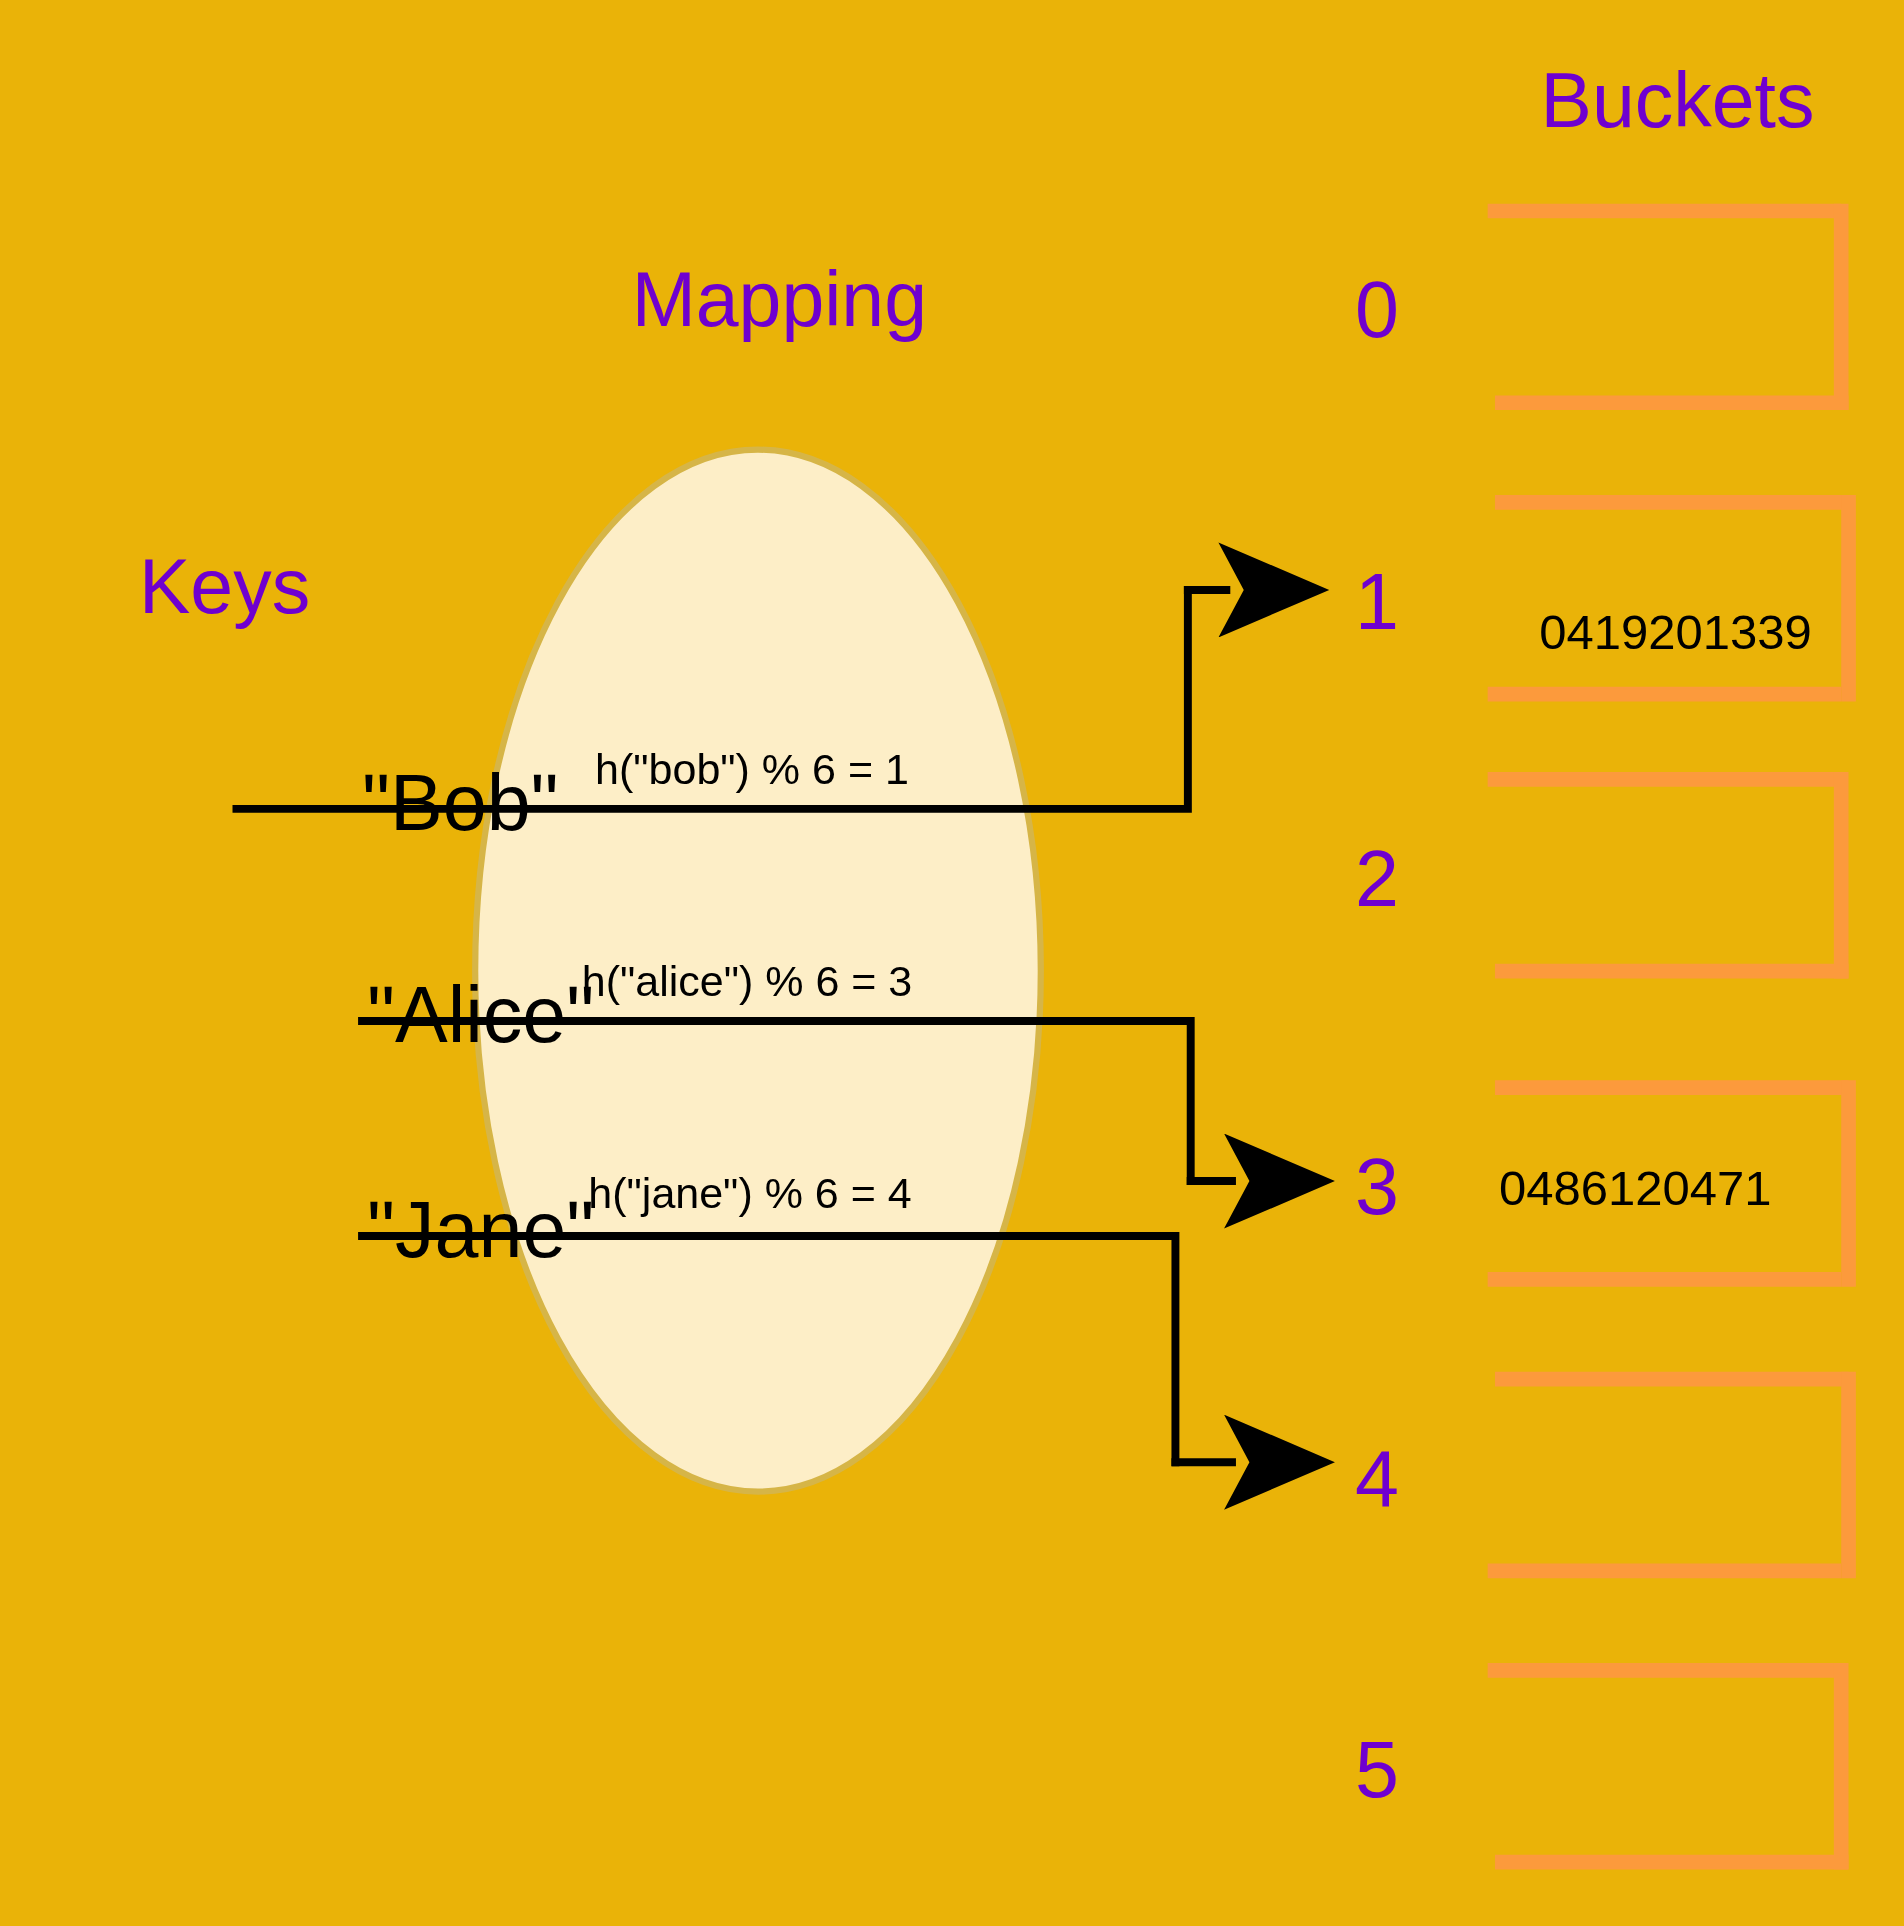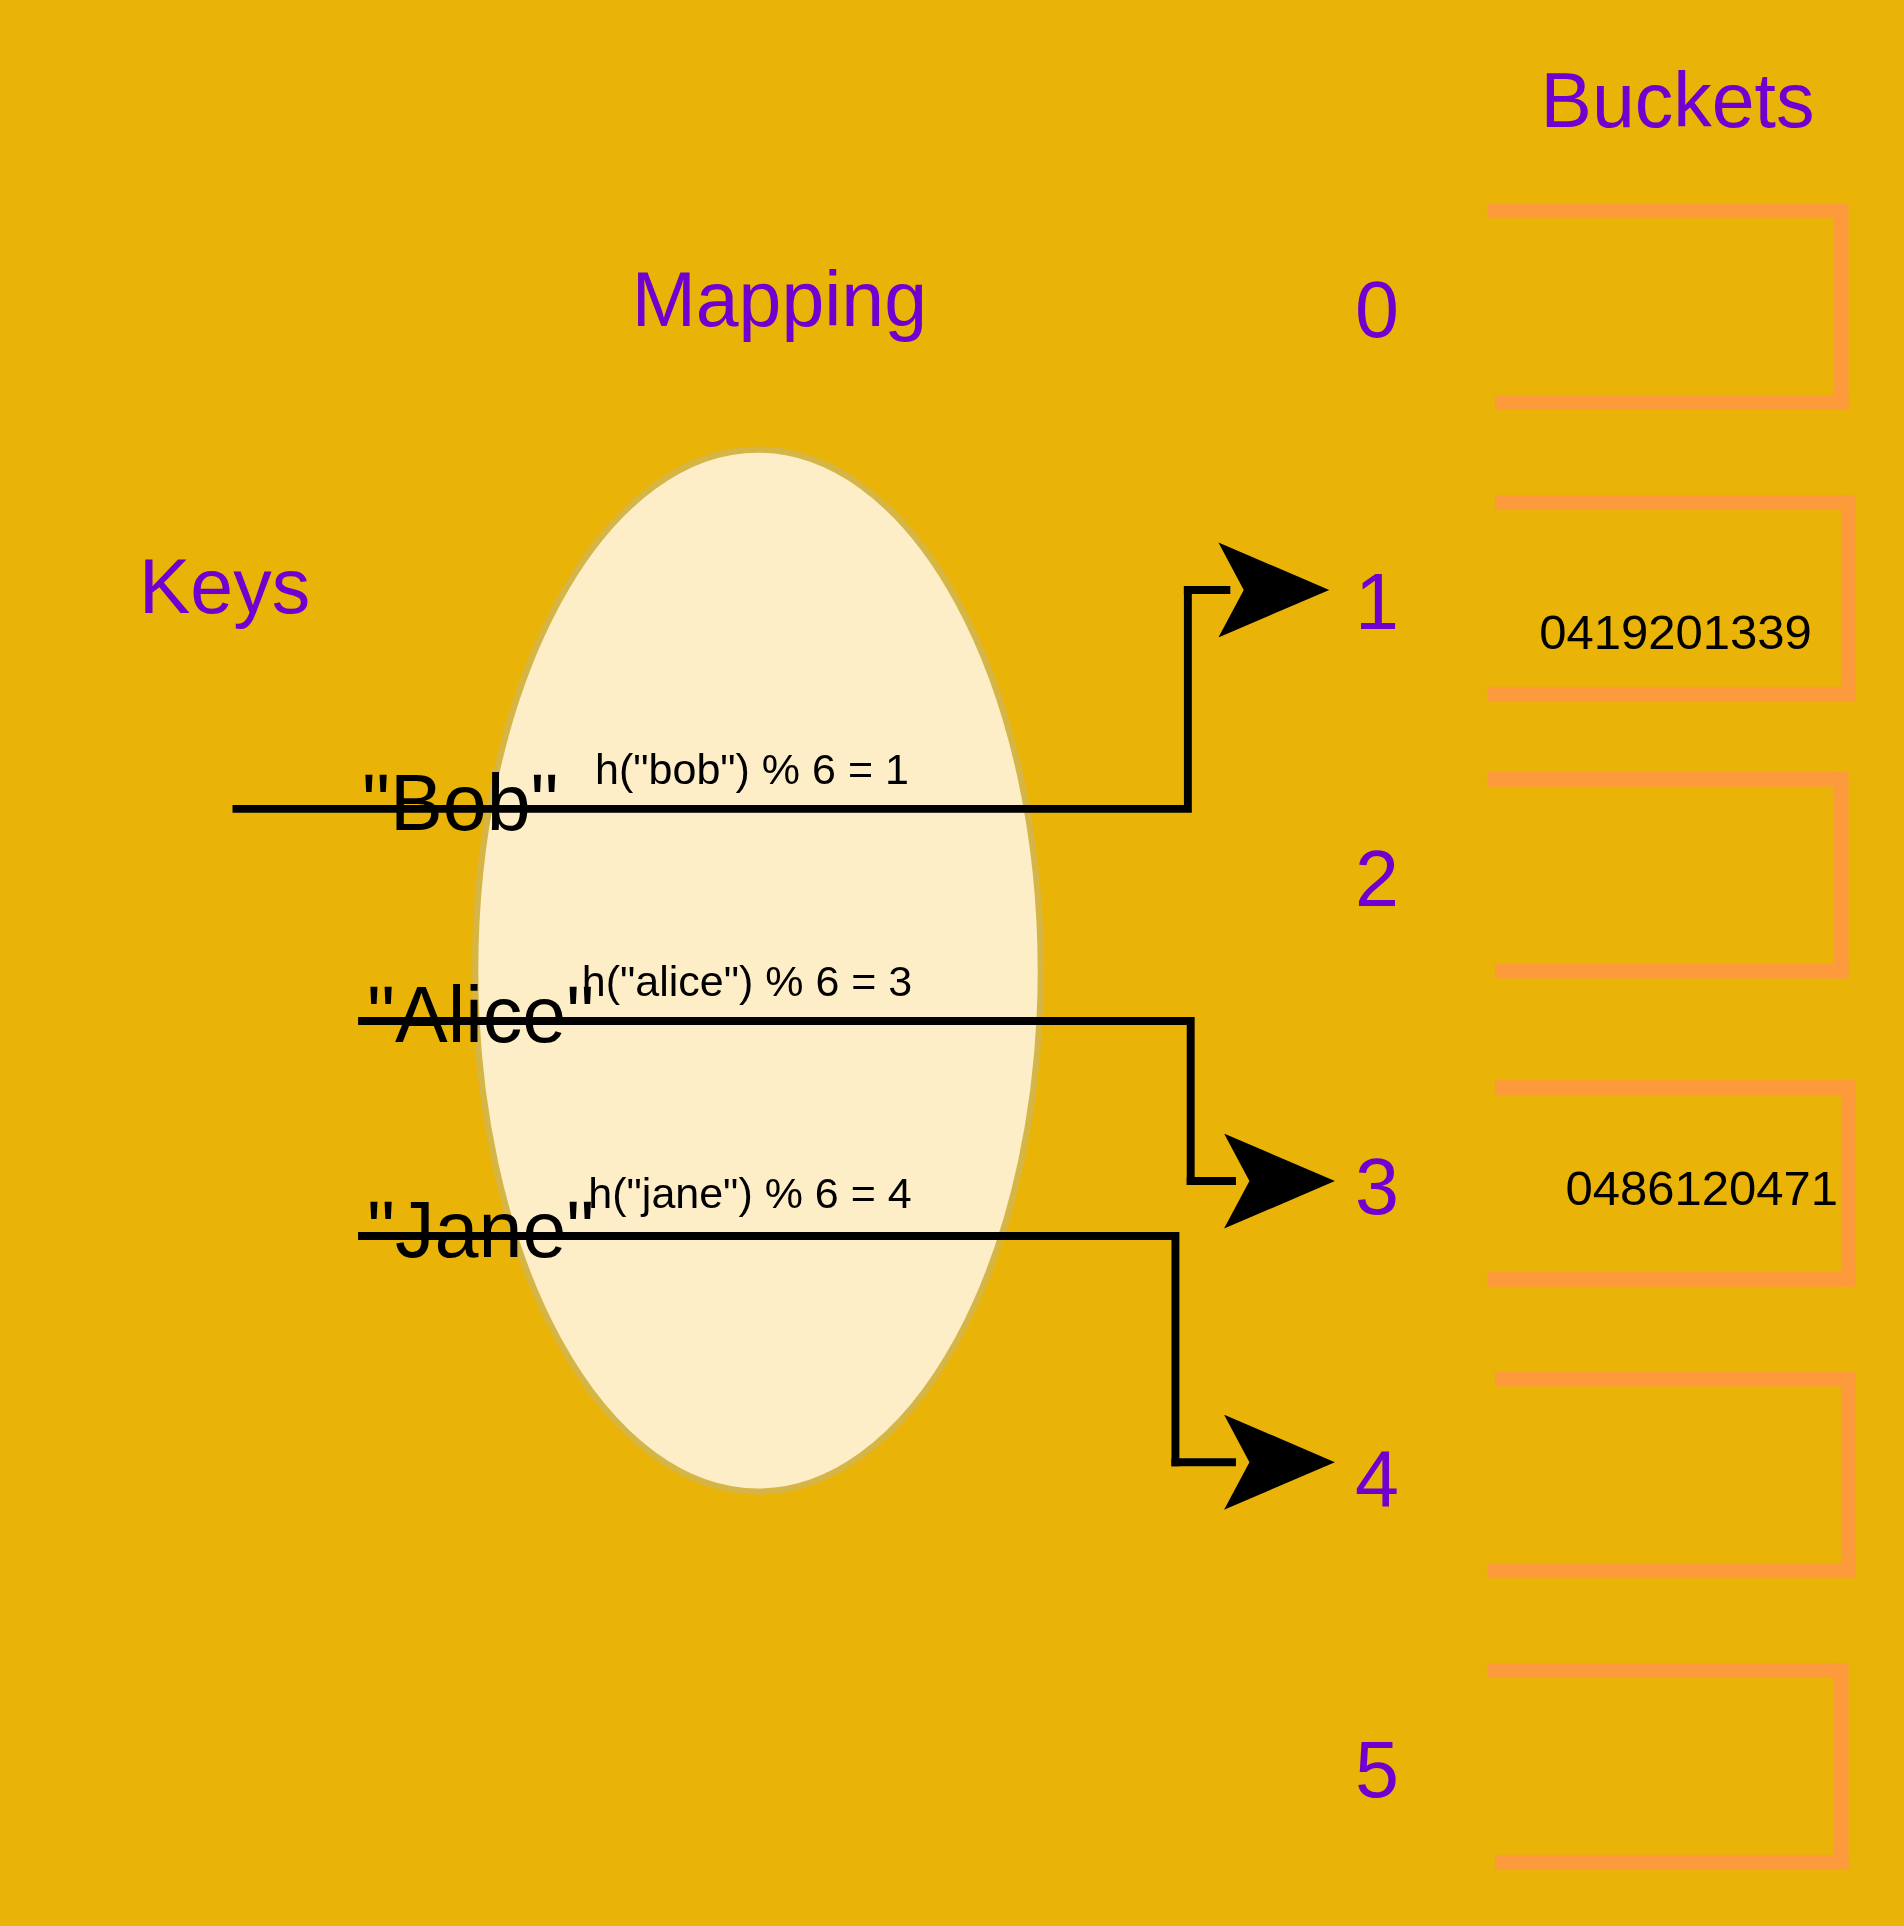--- a/index.html
+++ b/index.html
@@ -136,17 +136,17 @@
   <div class="lbl bucket-index" style="left:1346px; top:270px; width:62px; text-align:center;">0</div>
   <div class="lbl bucket-index" style="left:1346px; top:562px; width:62px; text-align:center;">1</div>
   <div class="lbl bucket-index" style="left:1346px; top:839px; width:62px; text-align:center;">2</div>
   <div class="lbl bucket-index" style="left:1346px; top:1147px; width:62px; text-align:center;">3</div>
   <div class="lbl bucket-index" style="left:1346px; top:1439px; width:62px; text-align:center;">4</div>
   <div class="lbl bucket-index" style="left:1346px; top:1730px; width:62px; text-align:center;">5</div>
 
   <div class="lbl bucket-value" style="left:1499px; top:287px; width:339px; text-align:center;"></div>
   <div class="lbl bucket-value" style="left:1506px; top:584px; width:339px; text-align:center;margin-top:24px;">0419201339</div>
   <div class="lbl bucket-value" style="left:1499px; top:855px; width:339px; text-align:center;"></div>
-  <div class="lbl bucket-value" style="left:1499px; top:1164px; width:339px; text-align:right;">0486120471</div>
+  <div class="lbl bucket-value" style="left:1499px; top:1164px; width:339px; text-align:left;">0486120471</div>
   <div class="lbl bucket-value" style="left:1499px; top:1746px; width:339px; text-align:center;"></div>
 
 </div>
 
 
 </body></html>

